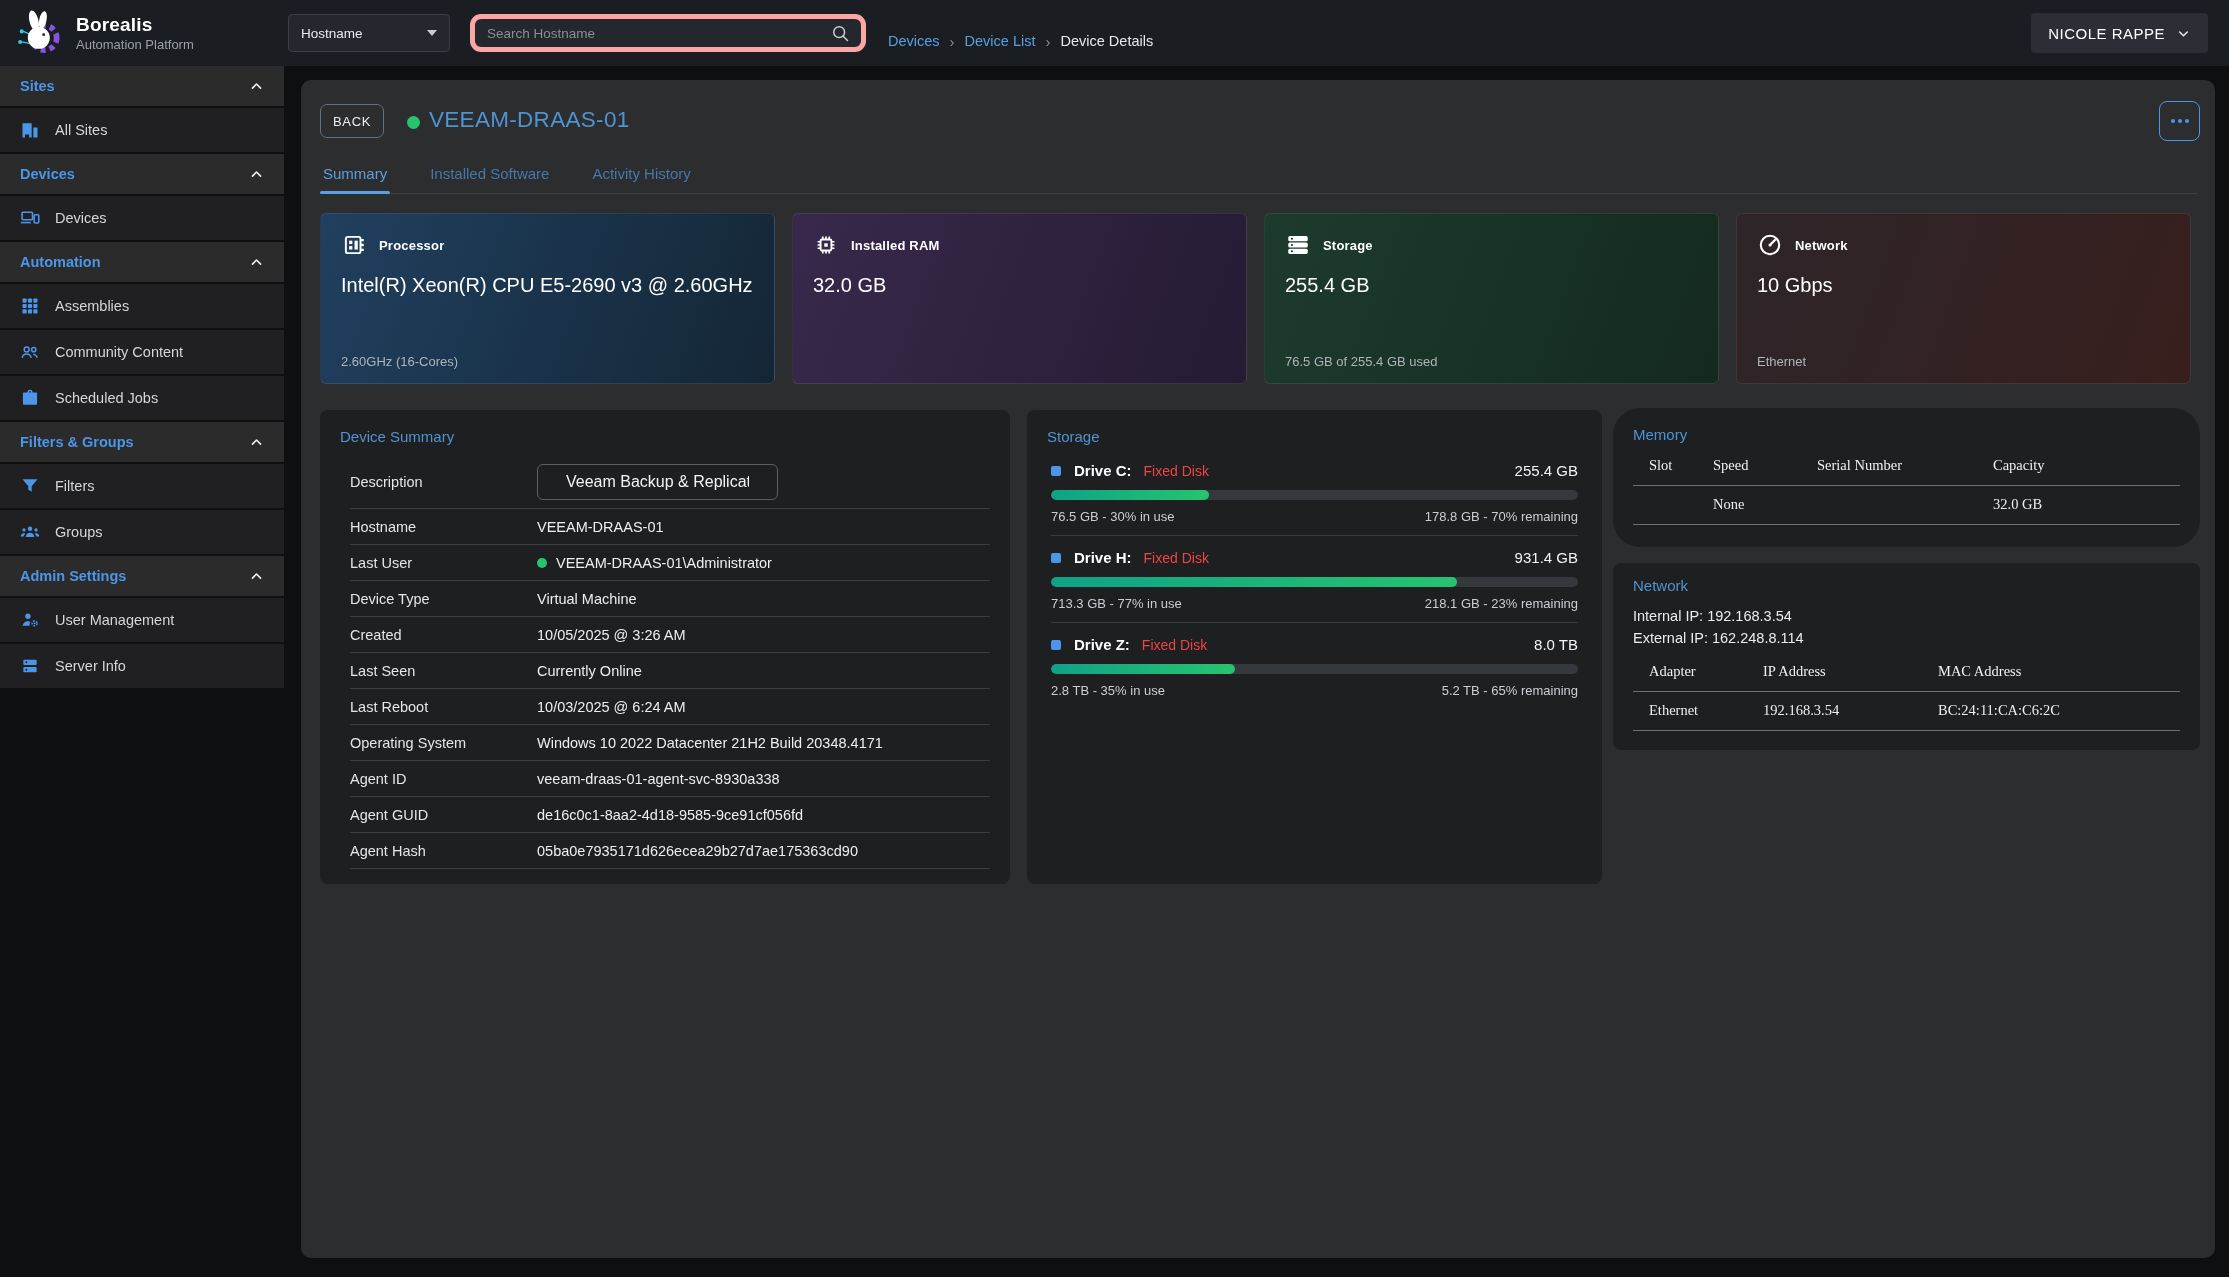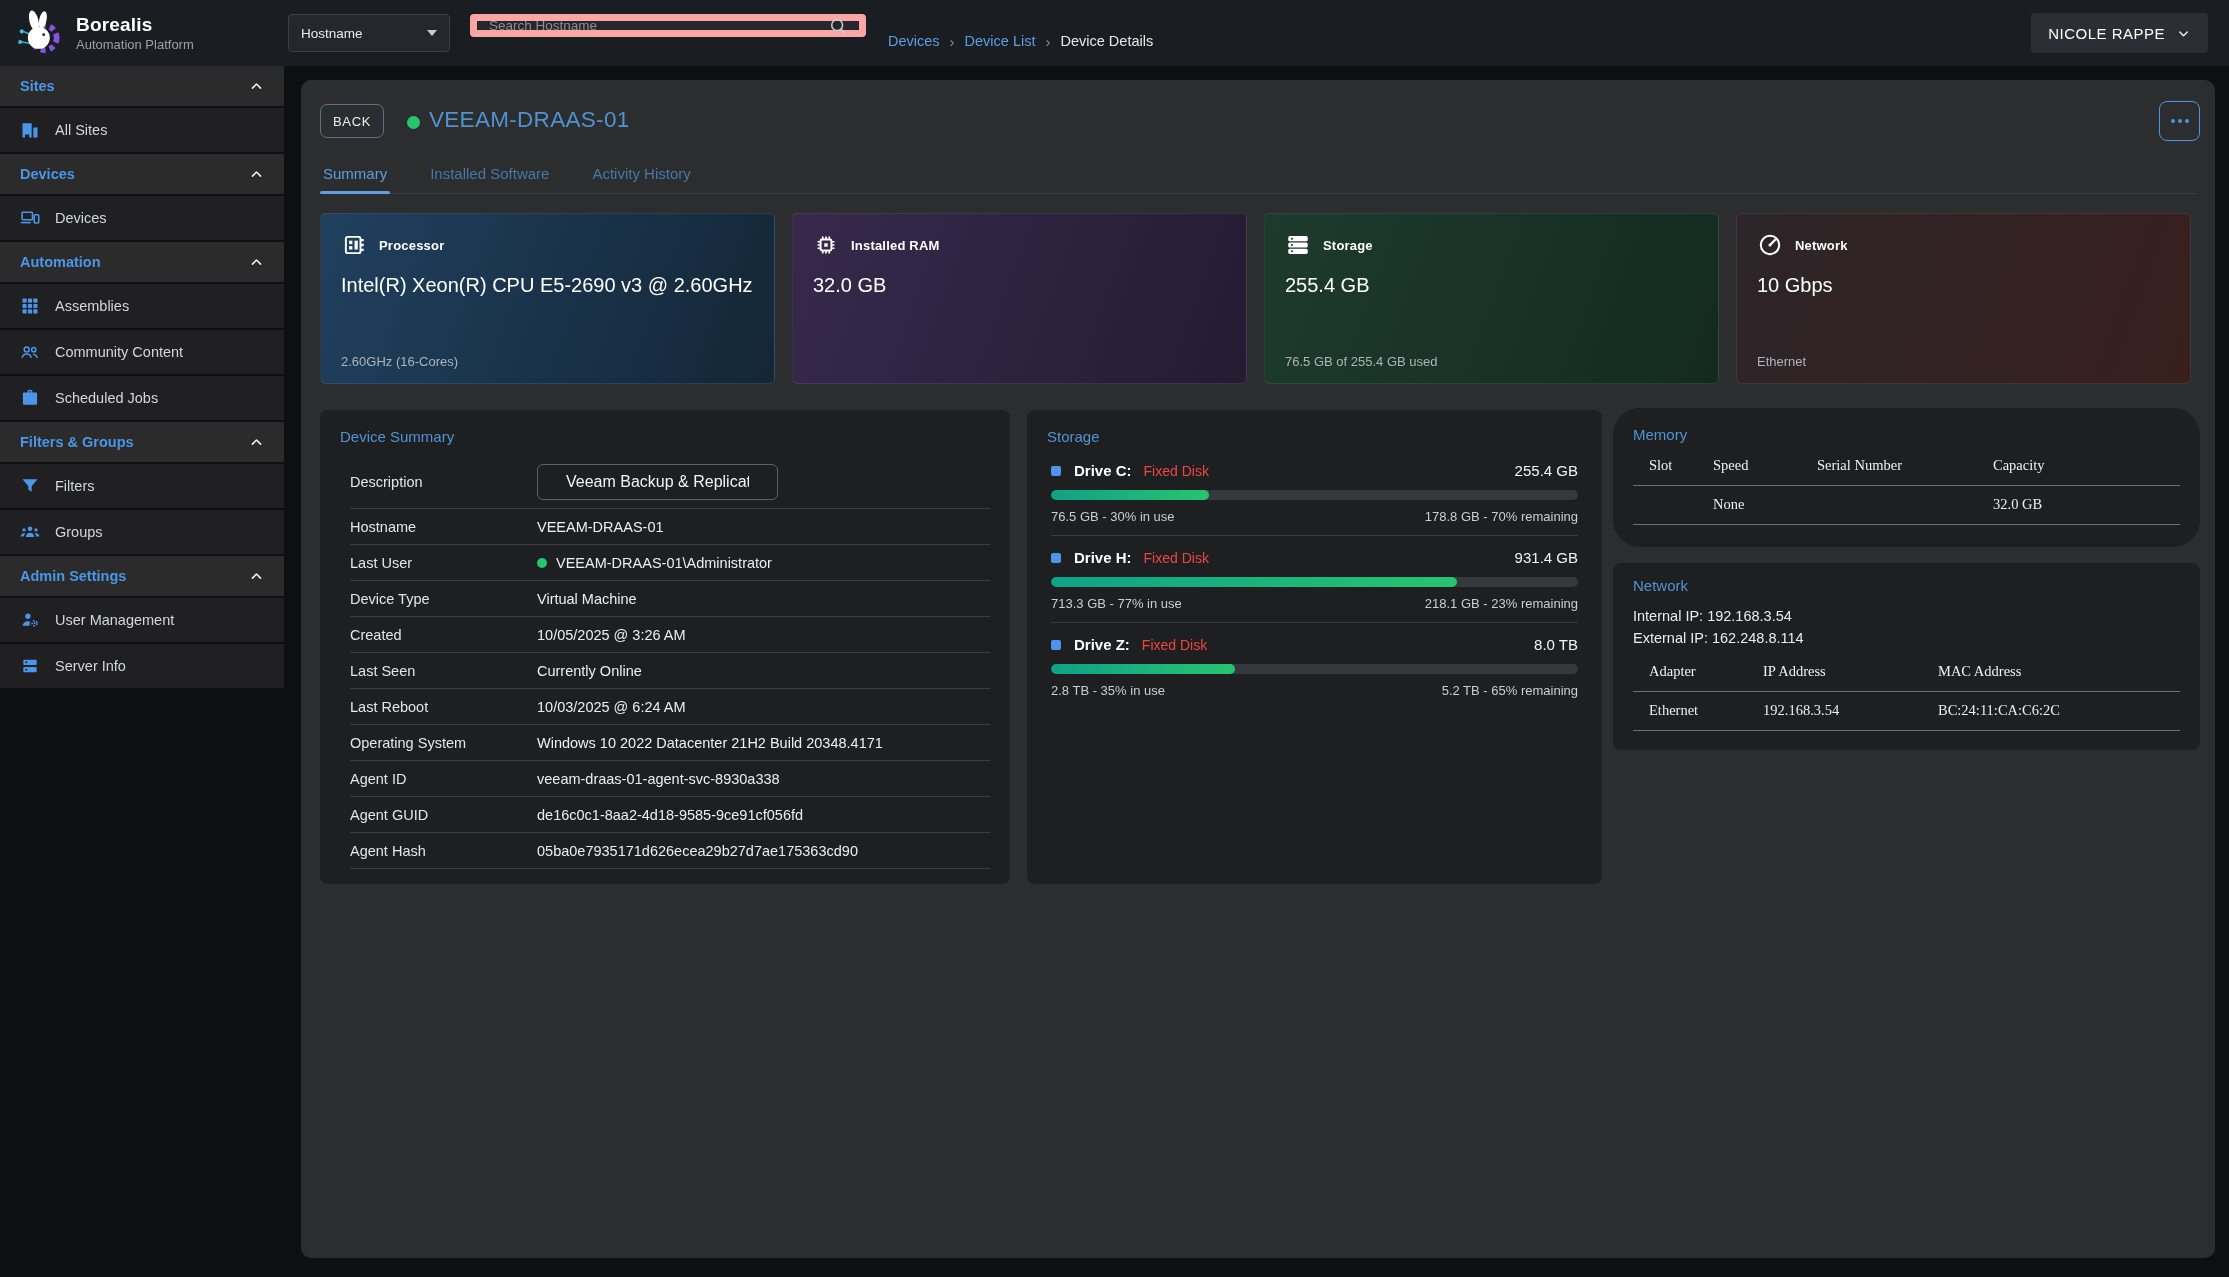--- a/index.html
+++ b/index.html
@@ -11,21 +11,21 @@
     overflow: hidden;
     color: #e8eaed;
   }
   
   .topbar { position:absolute; left:0; top:0; width:2229px; height:66px; background:#1a1d22; }
   .brand { position:absolute; left:12px; top:4px; height:58px; display:flex; align-items:center; gap:12px; cursor:pointer; }
   .brand-text .brand-name { font-size:19px; font-weight:700; color:#ffffff; letter-spacing:.2px; }
   .brand-text .brand-sub { font-size:13px; color:#9aa0a6; margin-top:1px; }
   .hsel { position:absolute; left:288px; top:14px; width:162px; height:38px; background:#24272d; border:1px solid #3c4046; border-radius:4px; display:flex; align-items:center; padding:0 12px; font-size:13.5px; color:#e8eaed; cursor:pointer; }
   .hsel .caret { margin-left:auto; color:#c9cdd2; display:flex; }
-  .searchbox { position:absolute; left:470px; top:14px; width:396px; height:23px; background:#24272d; border:7px solid #fca5a5; border-radius:4px; display:flex; align-items:center; }
+  .searchbox { position:absolute; left:470px; top:14px; width:396px; height:38px; background:#24272d; border:5px solid #fca5a5; border-radius:11px; display:flex; align-items:center; }
   .searchbox input { flex:1; height:100%; background:transparent; border:none; outline:none; color:#e8eaed; font-size:13.5px; padding:0 12px; font-family:"Liberation Sans",sans-serif; }
   .searchbox input::placeholder { color:#8a8f95; }
   .searchbox .sicon { width:20px; height:20px; margin-right:11px; color:#c9cdd2; flex:none; }
   .breadcrumbs { position:absolute; left:888px; top:0; height:66px; display:flex; align-items:center; gap:10px; font-size:14.5px; margin-top:8px; }
   .crumb-link { color:#5c9fe0; cursor:pointer; }
   .crumb-current { color:#e6e8ea; }
   .crumb-sep { color:#8a8f95; font-size:15px; }
   .user-btn { position:absolute; right:21px; top:13px; height:40px; padding:0 17px; background:#2b2f35; border:none; border-radius:4px; color:#fff; font-size:15px; letter-spacing:.5px; display:flex; align-items:center; gap:11px; cursor:pointer; font-family:"Liberation Sans",sans-serif; }
   .user-btn .uchev { display:flex; color:#e8eaed; }
   

